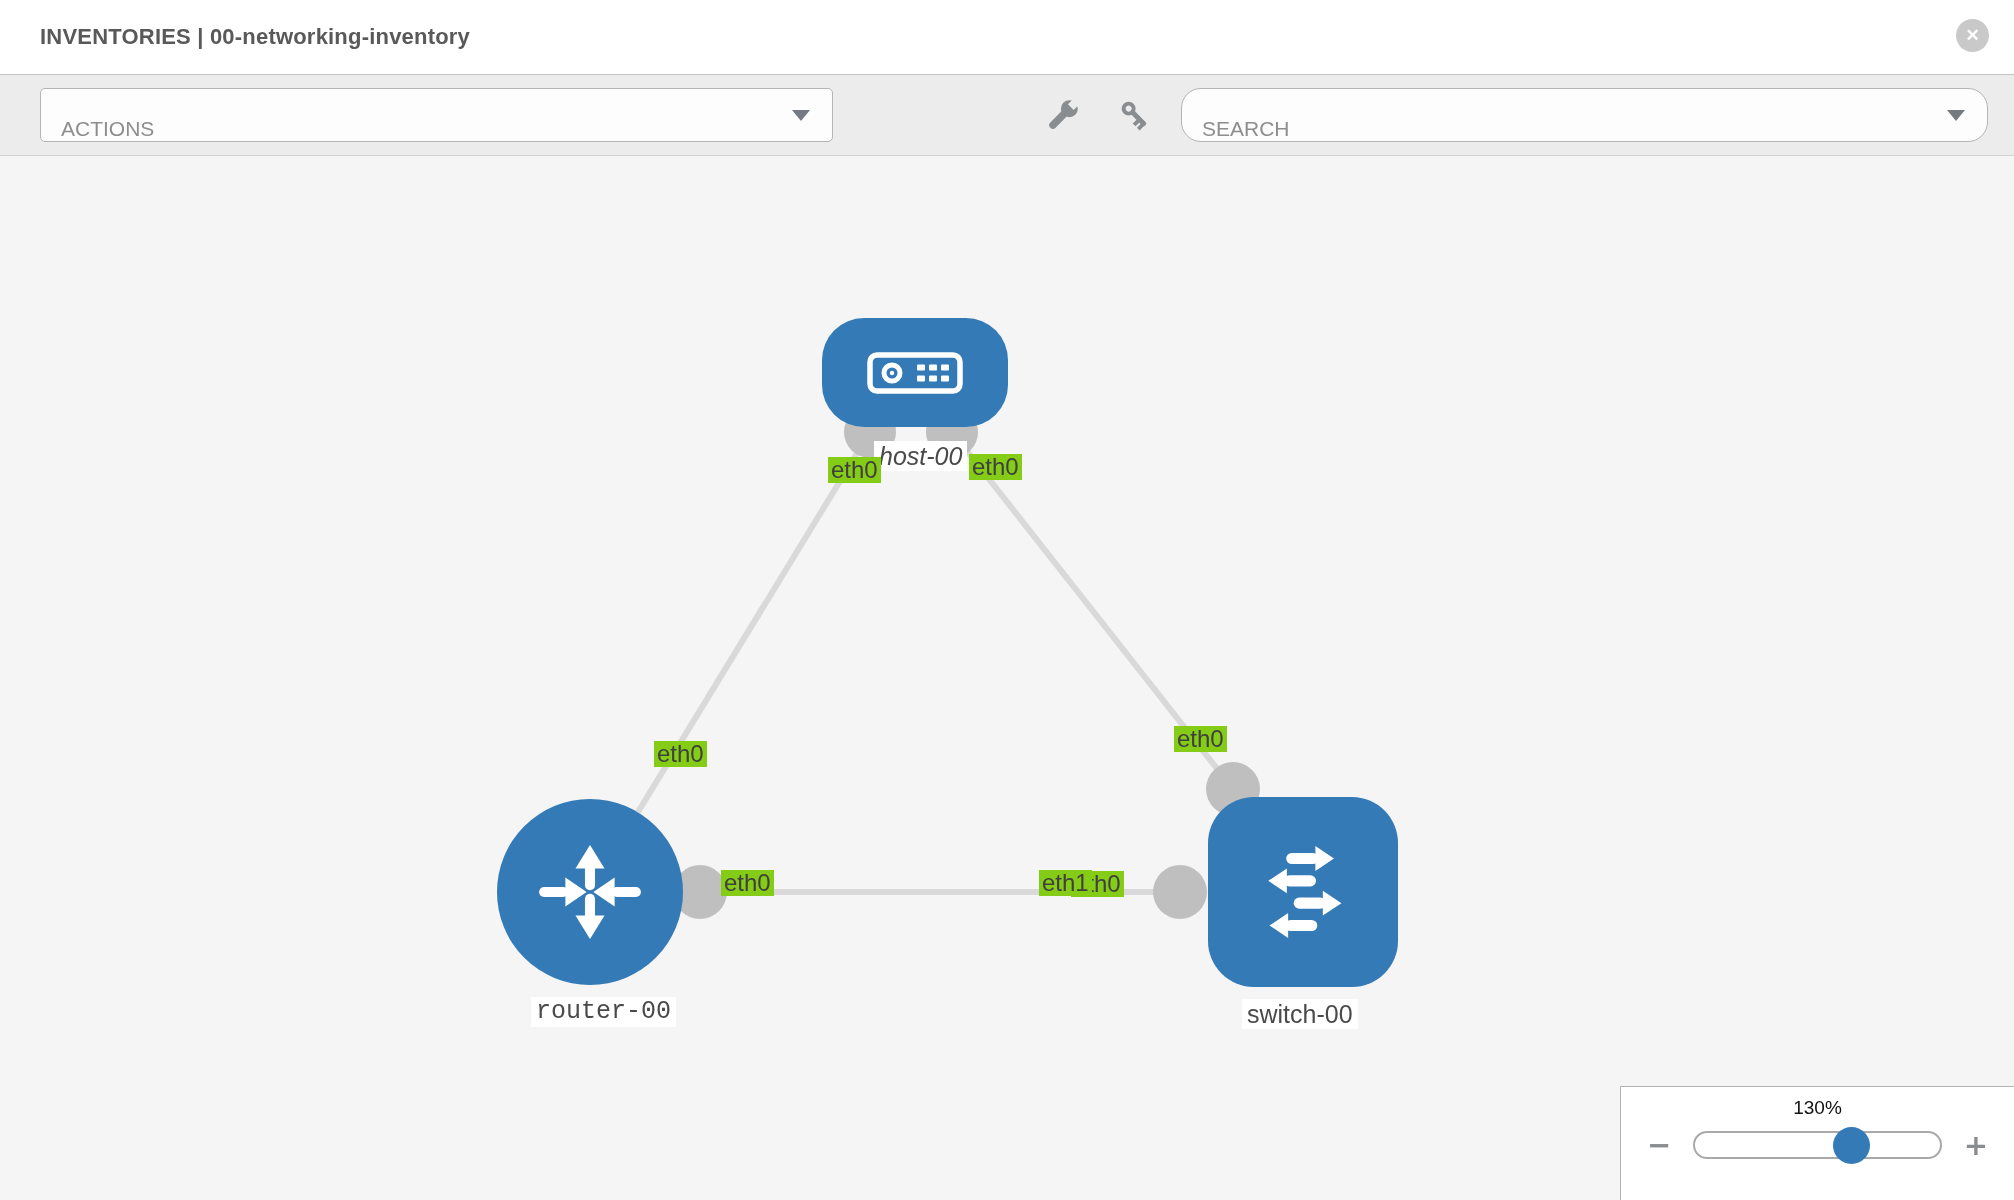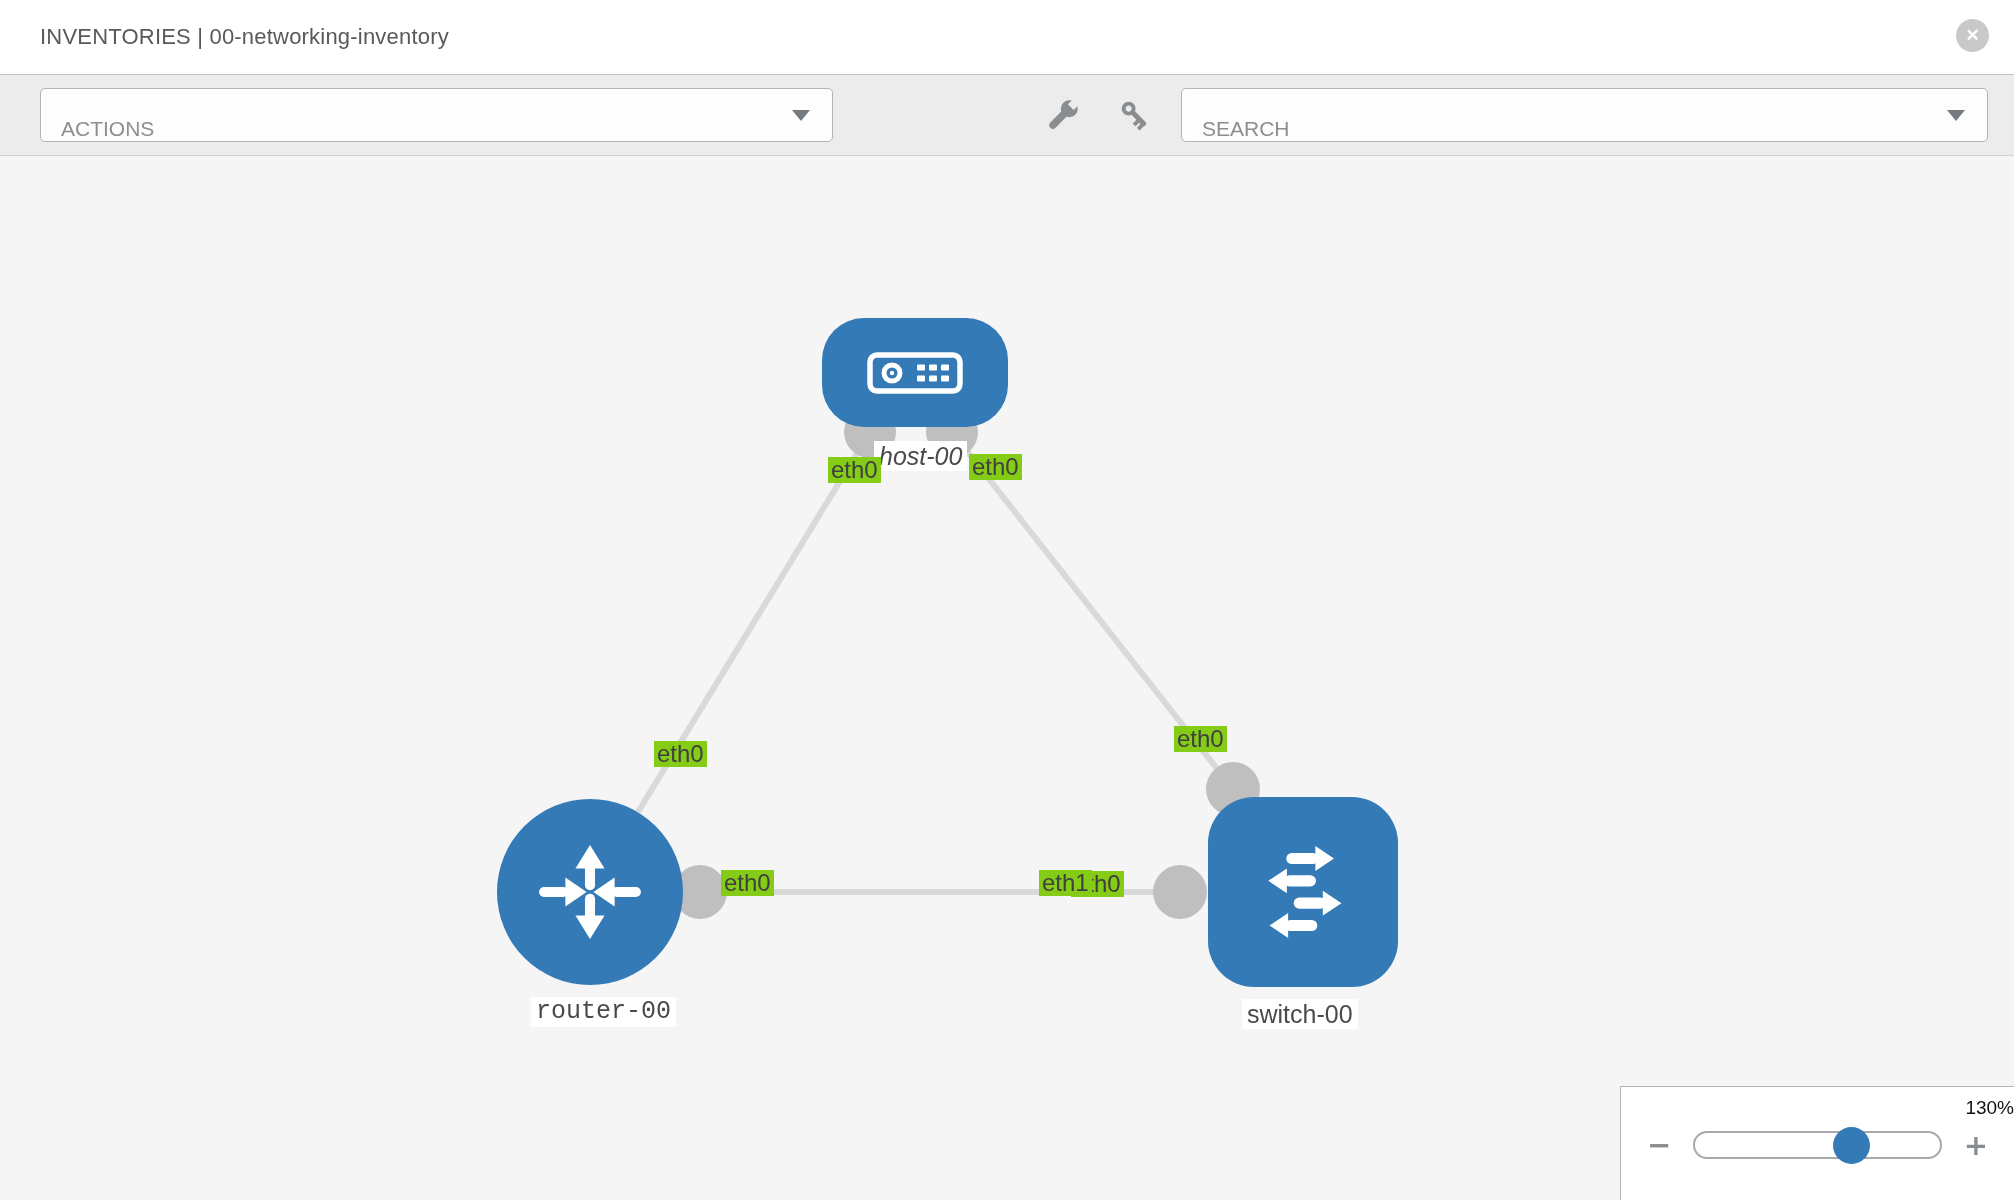--- a/index.html
+++ b/index.html
@@ -7,42 +7,42 @@
   #app {
     position: relative; width: 2014px; height: 1200px;
     background: #ffffff; overflow: hidden;
     font-family: "Liberation Sans", sans-serif;
   }
 
   
   .header { position: absolute; top: 0; left: 0; width: 2014px; height: 74px; background: #ffffff; }
   .title {
     position: absolute; left: 40px; top: 50%; transform: translateY(-50%);
-    font-size: 22px; font-weight: normal; color: #595959; letter-spacing: 0.2px;
+    font-size: 22px; font-weight: bold; color: #595959; letter-spacing: 0.2px;
   }
   .close-btn {
     position: absolute; right: 25px; top: 19px; width: 33px; height: 33px;
     border-radius: 50%; background: #c9c9c9; color: #ffffff;
     display: flex; align-items: center; justify-content: center;
     font-size: 17px; font-weight: bold; cursor: pointer;
   }
 
   
   .toolbar {
     position: absolute; top: 74px; left: 0; width: 2014px; height: 82px;
     background: #ececec; border-top: 1px solid #c2c2c2; border-bottom: 1px solid #d2d2d2;
   }
   .dropdown {
     position: absolute; top: 13px; height: 54px;
     background: #fdfdfd; border: 1px solid #b4b4b4; border-radius: 5px;
     display: flex; align-items: flex-end; padding: 0 20px;
     color: #8e8e8e; font-size: 21px; cursor: pointer;
   }
   .dropdown-actions { left: 40px; width: 793px; }
-  .dropdown-search { left: 1181px; width: 807px; }
+  .dropdown-search { left: 1181px; width: 807px; border-radius: 20px; }
   .caret {
     position: absolute; right: 22px; top: 50%; margin-top: -5px;
     width: 0; height: 0;
     border-left: 9px solid transparent; border-right: 9px solid transparent;
     border-top: 11px solid #757a80;
   }
   .tool-btn {
     position: absolute; top: 17px; width: 46px; height: 46px;
     display: flex; align-items: center; justify-content: center; cursor: pointer;
   }
@@ -82,21 +82,21 @@
   .pl-3 { left: 1174px; top: 570px; }
   .pl-4 { left: 721px;  top: 714px; }
   .pl-5 { left: 1071px; top: 715px; }
   .pl-6 { left: 1039px; top: 714px; }
 
   
   .zoom-panel {
     position: absolute; right: 0; bottom: 0; width: 394px; height: 114px;
     background: #ffffff; border-left: 1px solid #b3b3b3; border-top: 1px solid #b3b3b3;
   }
-  .zoom-value { text-align: right; margin-top: 10px; font-size: 19px; color: #111111; }
+  .zoom-value { text-align: center; margin-top: 10px; font-size: 19px; color: #111111; }
   .zoom-row { display: flex; align-items: center; margin-top: 12px; padding: 0 26px; }
   .zoom-btn {
     font-family: "DejaVu Sans", sans-serif; font-size: 29px; font-weight: bold;
     color: #8a8d90; line-height: 27px; cursor: pointer; user-select: none;
   }
   .zoom-track {
     position: relative; flex: 1; height: 28px; margin: 0 22px;
     background: #ffffff; border: 2px solid #a9a9a9; border-radius: 15px;
   }
   .zoom-handle {

